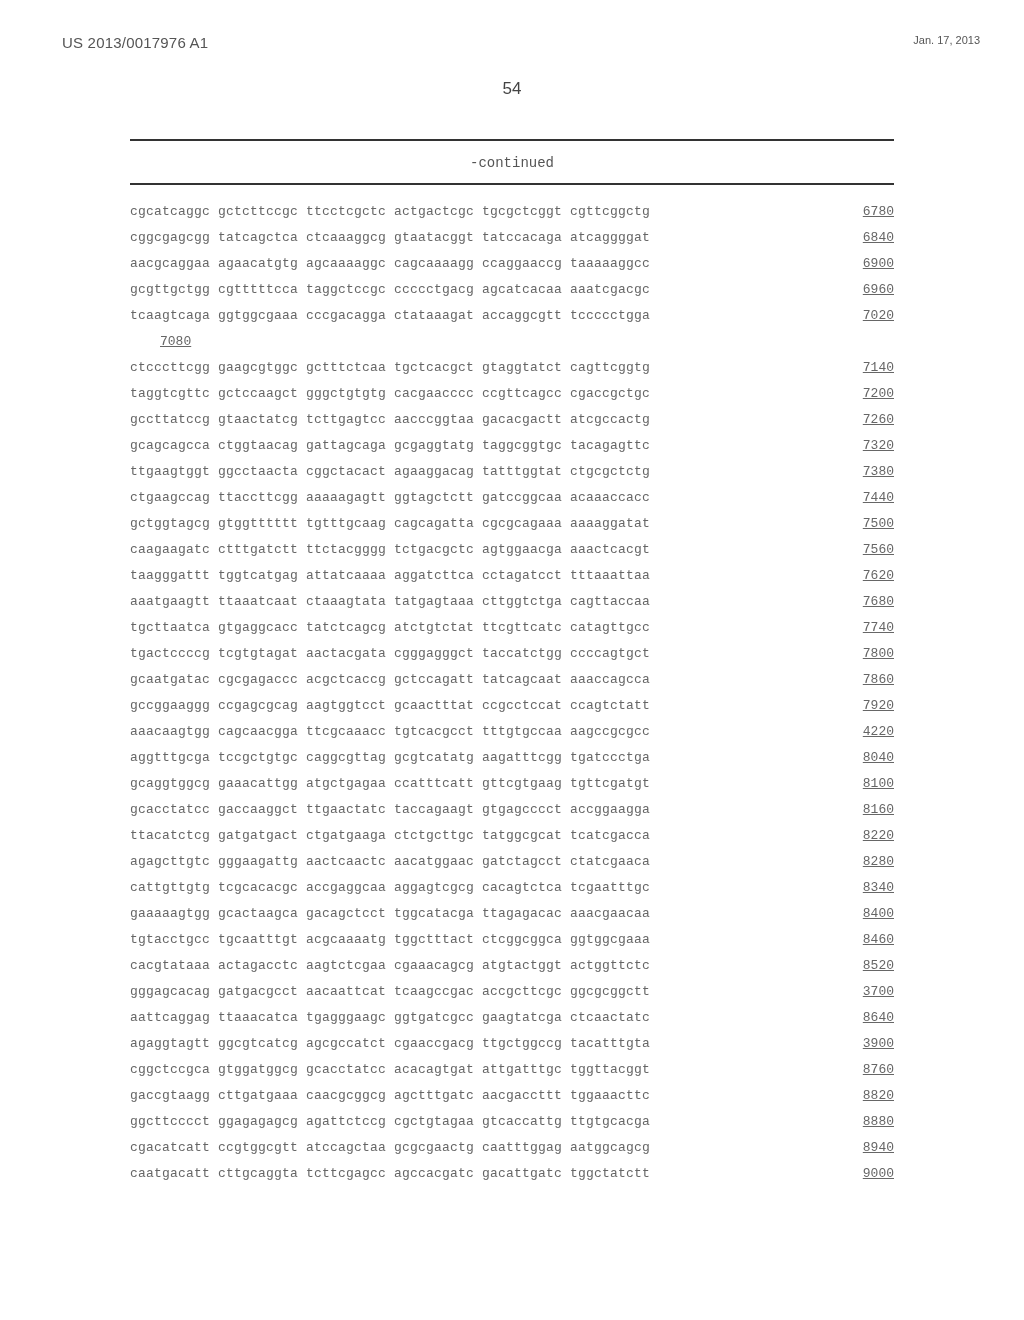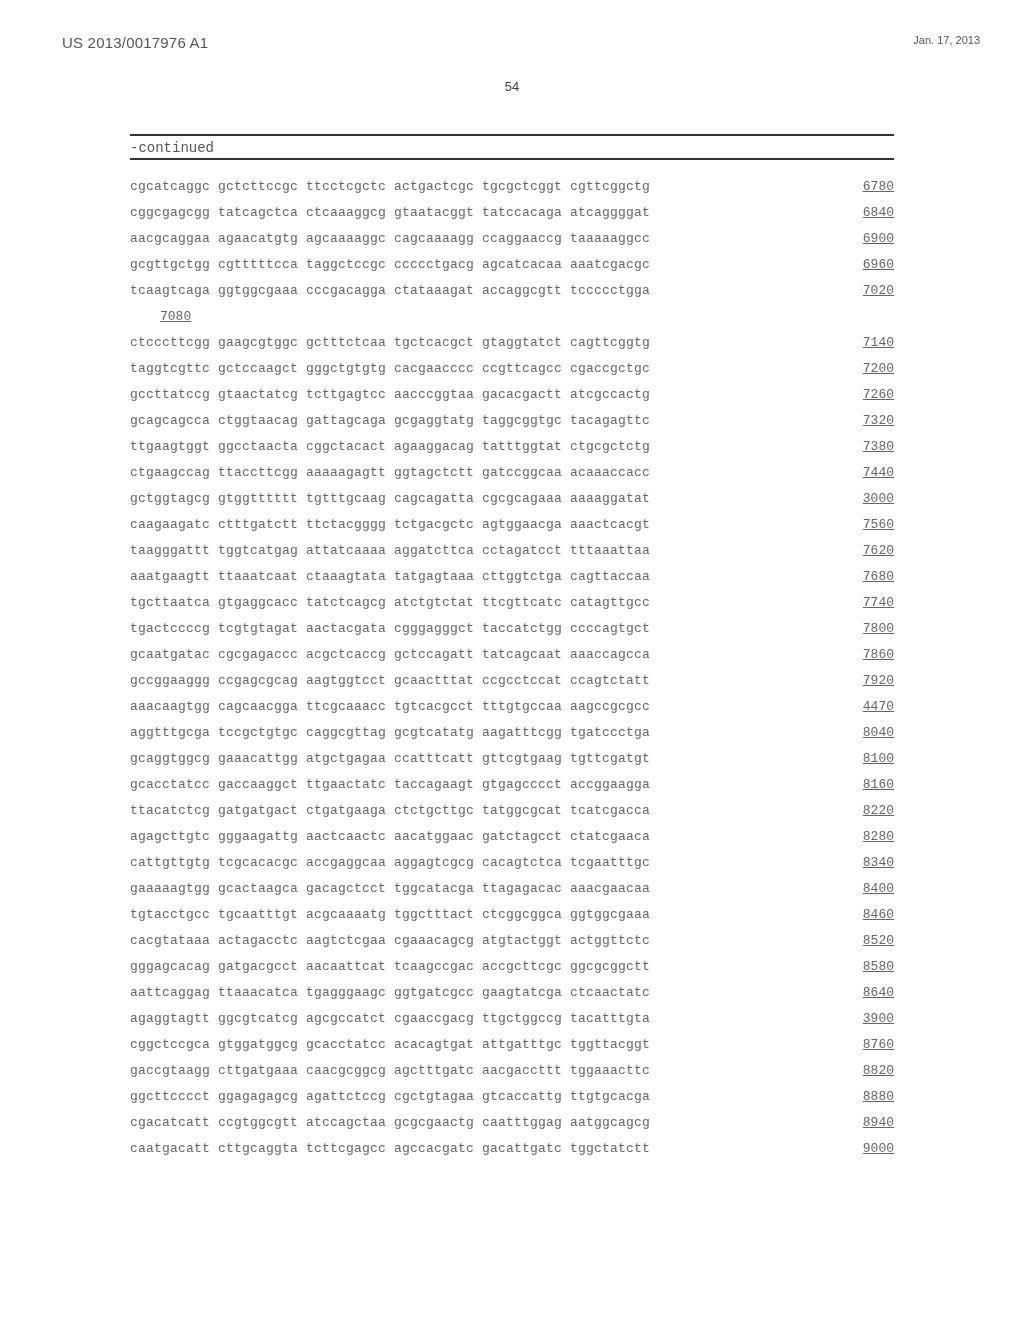--- a/index.html
+++ b/index.html
@@ -20,30 +20,30 @@
     font-size: 15px;
     color: #555;
     letter-spacing: 0.2px;
   }
   .pub-date {
     font-size: 11px;
     color: #555;
   }
   .page-number {
     text-align: center;
-    font-size: 13px;
+    font-size: 17px;
     color: #444;
     margin-top: 28px;
   }
   .continued-wrap {
     margin: 40px 130px 4px 130px;
     border-top: 2.5px solid #333;
     border-bottom: 2.5px solid #333;
-    text-align: left;
-    padding: 2px 0;
+    text-align: center;
+    padding: 12px 0;
   }
   .continued {
     font-family: "Courier New", monospace;
     font-size: 14px;
     color: #555;
   }
   .sequence-block {
     margin: 14px 130px 0 130px;
     font-family: "Courier New", monospace;
     font-size: 13px;
@@ -78,39 +78,39 @@
     <div class="seq-row"><span class="seq-text">aacgcaggaa agaacatgtg agcaaaaggc cagcaaaagg ccaggaaccg taaaaaggcc</span><span class="seq-num">6900</span></div>
     <div class="seq-row"><span class="seq-text">gcgttgctgg cgtttttcca taggctccgc ccccctgacg agcatcacaa aaatcgacgc</span><span class="seq-num">6960</span></div>
     <div class="seq-row"><span class="seq-text">tcaagtcaga ggtggcgaaa cccgacagga ctataaagat accaggcgtt tccccctgga</span><span class="seq-num">7020</span></div>
     <div class="seq-row"><span class="seq-num">7080</span></div>
     <div class="seq-row"><span class="seq-text">ctcccttcgg gaagcgtggc gctttctcaa tgctcacgct gtaggtatct cagttcggtg</span><span class="seq-num">7140</span></div>
     <div class="seq-row"><span class="seq-text">taggtcgttc gctccaagct gggctgtgtg cacgaacccc ccgttcagcc cgaccgctgc</span><span class="seq-num">7200</span></div>
     <div class="seq-row"><span class="seq-text">gccttatccg gtaactatcg tcttgagtcc aacccggtaa gacacgactt atcgccactg</span><span class="seq-num">7260</span></div>
     <div class="seq-row"><span class="seq-text">gcagcagcca ctggtaacag gattagcaga gcgaggtatg taggcggtgc tacagagttc</span><span class="seq-num">7320</span></div>
     <div class="seq-row"><span class="seq-text">ttgaagtggt ggcctaacta cggctacact agaaggacag tatttggtat ctgcgctctg</span><span class="seq-num">7380</span></div>
     <div class="seq-row"><span class="seq-text">ctgaagccag ttaccttcgg aaaaagagtt ggtagctctt gatccggcaa acaaaccacc</span><span class="seq-num">7440</span></div>
-    <div class="seq-row"><span class="seq-text">gctggtagcg gtggtttttt tgtttgcaag cagcagatta cgcgcagaaa aaaaggatat</span><span class="seq-num">3000</span></div>
+    <div class="seq-row"><span class="seq-text">gctggtagcg gtggtttttt tgtttgcaag cagcagatta cgcgcagaaa aaaaggatat</span><span class="seq-num">7500</span></div>
     <div class="seq-row"><span class="seq-text">caagaagatc ctttgatctt ttctacgggg tctgacgctc agtggaacga aaactcacgt</span><span class="seq-num">7560</span></div>
     <div class="seq-row"><span class="seq-text">taagggattt tggtcatgag attatcaaaa aggatcttca cctagatcct tttaaattaa</span><span class="seq-num">7620</span></div>
     <div class="seq-row"><span class="seq-text">aaatgaagtt ttaaatcaat ctaaagtata tatgagtaaa cttggtctga cagttaccaa</span><span class="seq-num">7680</span></div>
     <div class="seq-row"><span class="seq-text">tgcttaatca gtgaggcacc tatctcagcg atctgtctat ttcgttcatc catagttgcc</span><span class="seq-num">7740</span></div>
     <div class="seq-row"><span class="seq-text">tgactccccg tcgtgtagat aactacgata cgggagggct taccatctgg ccccagtgct</span><span class="seq-num">7800</span></div>
     <div class="seq-row"><span class="seq-text">gcaatgatac cgcgagaccc acgctcaccg gctccagatt tatcagcaat aaaccagcca</span><span class="seq-num">7860</span></div>
     <div class="seq-row"><span class="seq-text">gccggaaggg ccgagcgcag aagtggtcct gcaactttat ccgcctccat ccagtctatt</span><span class="seq-num">7920</span></div>
-    <div class="seq-row"><span class="seq-text">aaacaagtgg cagcaacgga ttcgcaaacc tgtcacgcct tttgtgccaa aagccgcgcc</span><span class="seq-num">4470</span></div>
+    <div class="seq-row"><span class="seq-text">aaacaagtgg cagcaacgga ttcgcaaacc tgtcacgcct tttgtgccaa aagccgcgcc</span><span class="seq-num">4220</span></div>
     <div class="seq-row"><span class="seq-text">aggtttgcga tccgctgtgc caggcgttag gcgtcatatg aagatttcgg tgatccctga</span><span class="seq-num">8040</span></div>
     <div class="seq-row"><span class="seq-text">gcaggtggcg gaaacattgg atgctgagaa ccatttcatt gttcgtgaag tgttcgatgt</span><span class="seq-num">8100</span></div>
     <div class="seq-row"><span class="seq-text">gcacctatcc gaccaaggct ttgaactatc taccagaagt gtgagcccct accggaagga</span><span class="seq-num">8160</span></div>
     <div class="seq-row"><span class="seq-text">ttacatctcg gatgatgact ctgatgaaga ctctgcttgc tatggcgcat tcatcgacca</span><span class="seq-num">8220</span></div>
     <div class="seq-row"><span class="seq-text">agagcttgtc gggaagattg aactcaactc aacatggaac gatctagcct ctatcgaaca</span><span class="seq-num">8280</span></div>
     <div class="seq-row"><span class="seq-text">cattgttgtg tcgcacacgc accgaggcaa aggagtcgcg cacagtctca tcgaatttgc</span><span class="seq-num">8340</span></div>
     <div class="seq-row"><span class="seq-text">gaaaaagtgg gcactaagca gacagctcct tggcatacga ttagagacac aaacgaacaa</span><span class="seq-num">8400</span></div>
     <div class="seq-row"><span class="seq-text">tgtacctgcc tgcaatttgt acgcaaaatg tggctttact ctcggcggca ggtggcgaaa</span><span class="seq-num">8460</span></div>
     <div class="seq-row"><span class="seq-text">cacgtataaa actagacctc aagtctcgaa cgaaacagcg atgtactggt actggttctc</span><span class="seq-num">8520</span></div>
-    <div class="seq-row"><span class="seq-text">gggagcacag gatgacgcct aacaattcat tcaagccgac accgcttcgc ggcgcggctt</span><span class="seq-num">8580</span></div>
+    <div class="seq-row"><span class="seq-text">gggagcacag gatgacgcct aacaattcat tcaagccgac accgcttcgc ggcgcggctt</span><span class="seq-num">3700</span></div>
     <div class="seq-row"><span class="seq-text">aattcaggag ttaaacatca tgagggaagc ggtgatcgcc gaagtatcga ctcaactatc</span><span class="seq-num">8640</span></div>
     <div class="seq-row"><span class="seq-text">agaggtagtt ggcgtcatcg agcgccatct cgaaccgacg ttgctggccg tacatttgta</span><span class="seq-num">3900</span></div>
     <div class="seq-row"><span class="seq-text">cggctccgca gtggatggcg gcacctatcc acacagtgat attgatttgc tggttacggt</span><span class="seq-num">8760</span></div>
     <div class="seq-row"><span class="seq-text">gaccgtaagg cttgatgaaa caacgcggcg agctttgatc aacgaccttt tggaaacttc</span><span class="seq-num">8820</span></div>
     <div class="seq-row"><span class="seq-text">ggcttcccct ggagagagcg agattctccg cgctgtagaa gtcaccattg ttgtgcacga</span><span class="seq-num">8880</span></div>
     <div class="seq-row"><span class="seq-text">cgacatcatt ccgtggcgtt atccagctaa gcgcgaactg caatttggag aatggcagcg</span><span class="seq-num">8940</span></div>
     <div class="seq-row"><span class="seq-text">caatgacatt cttgcaggta tcttcgagcc agccacgatc gacattgatc tggctatctt</span><span class="seq-num">9000</span></div>
   </div>
 
 </body></html>

